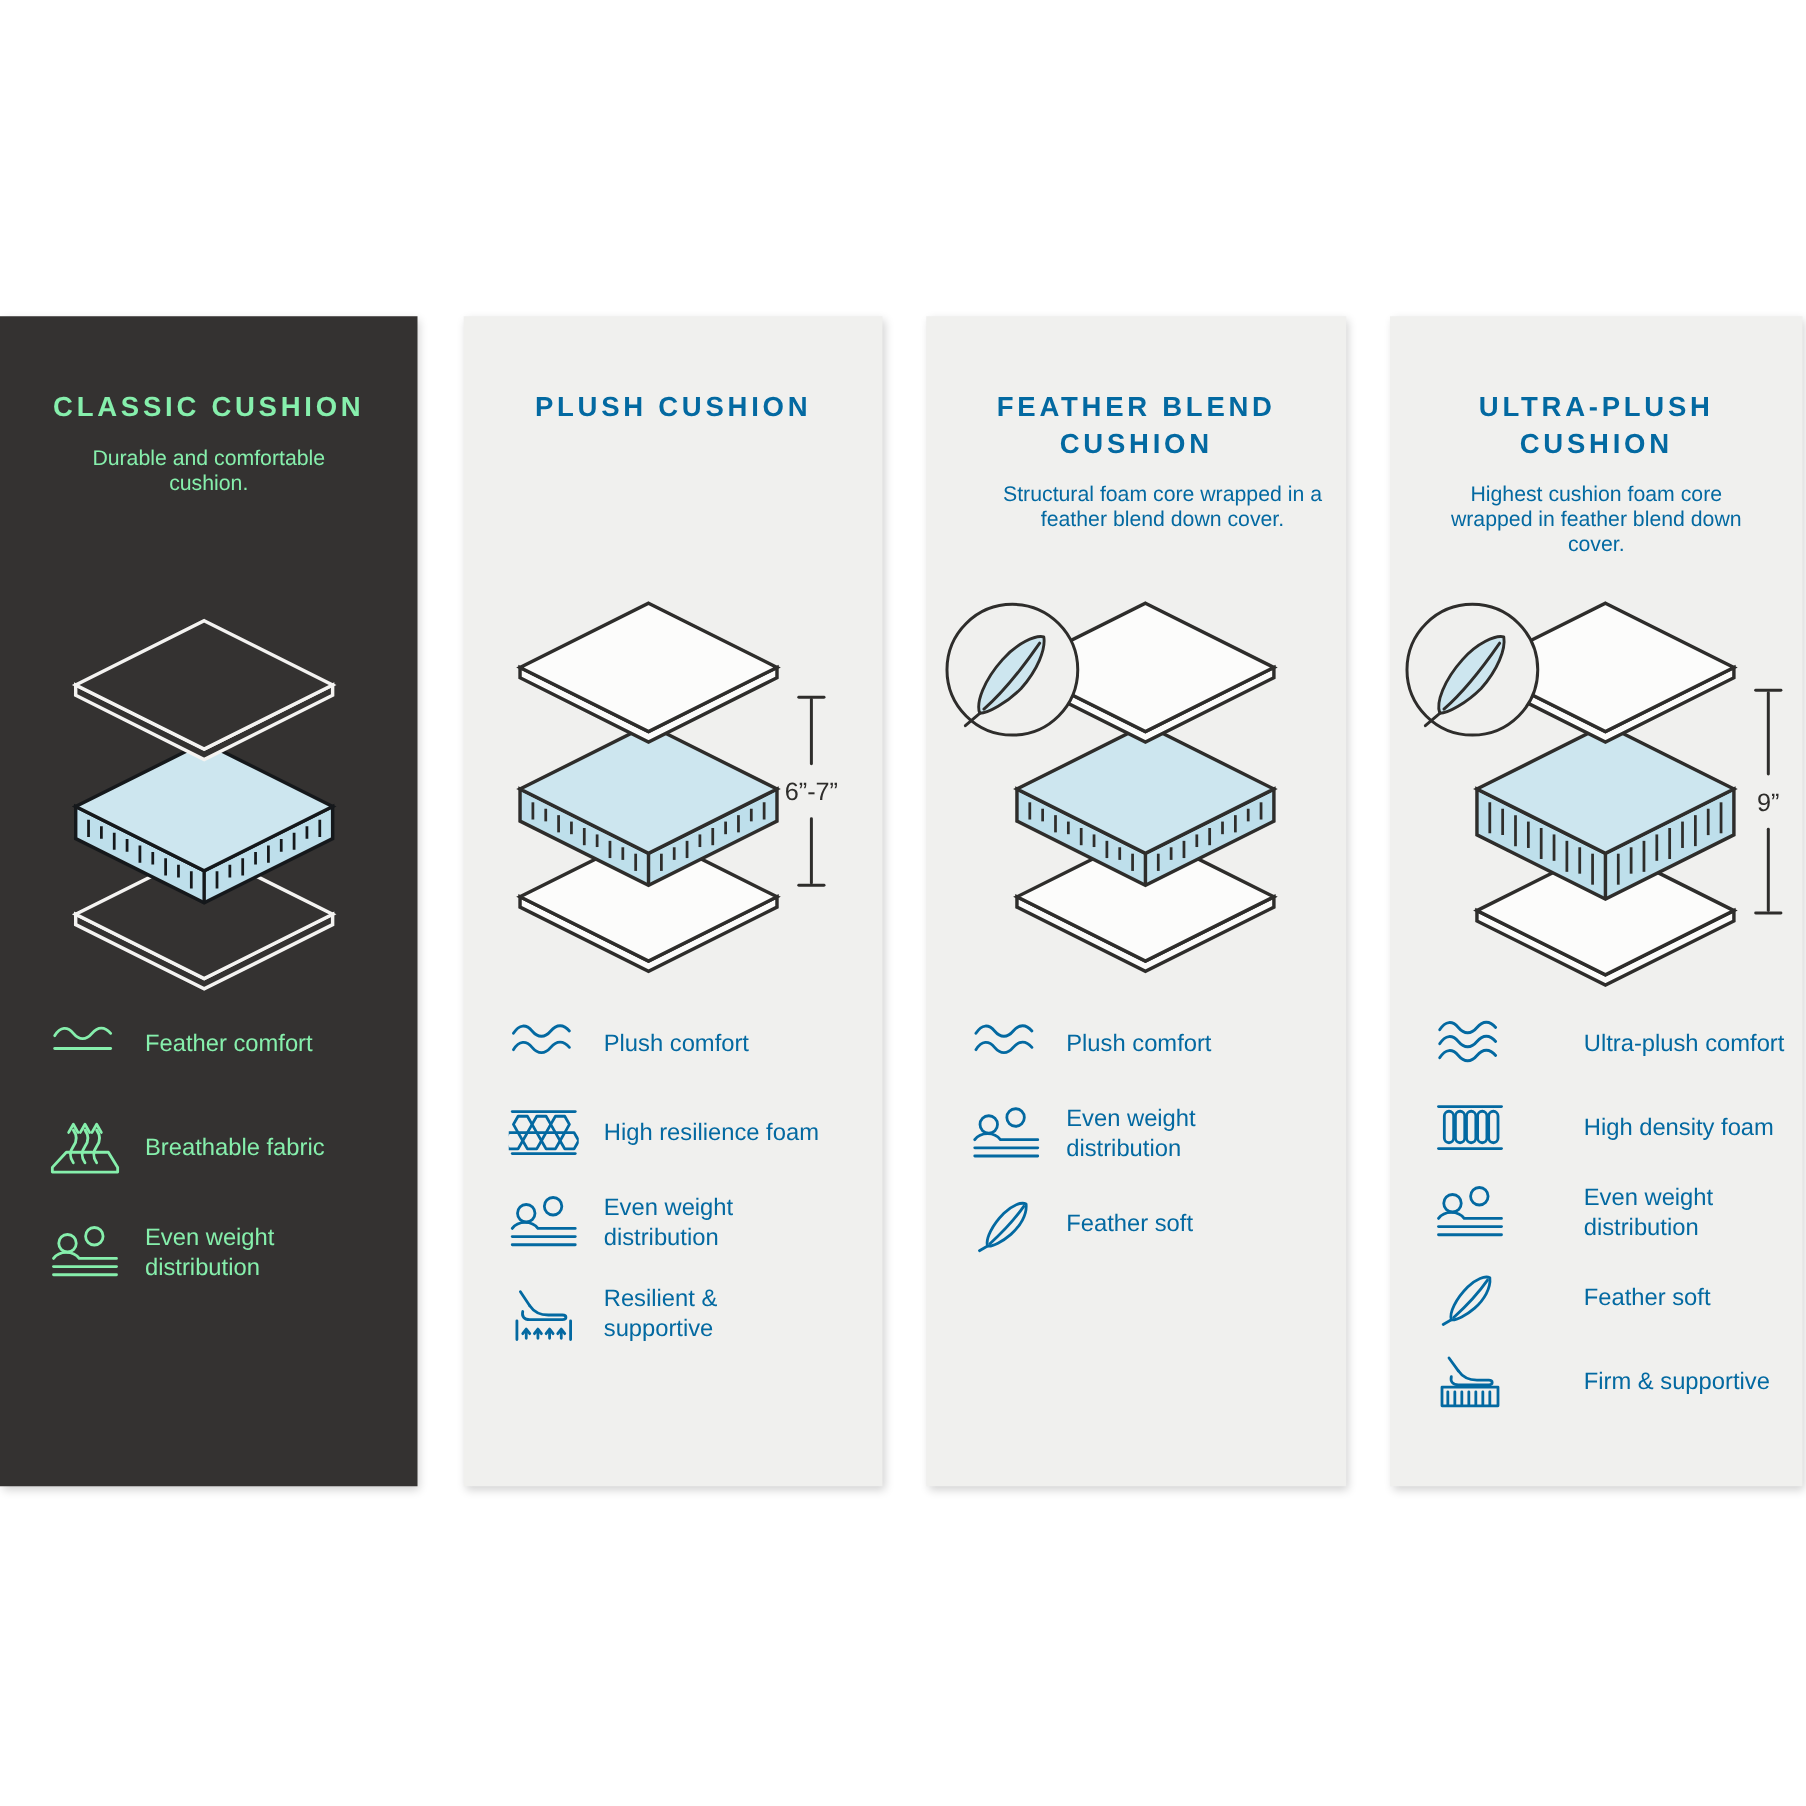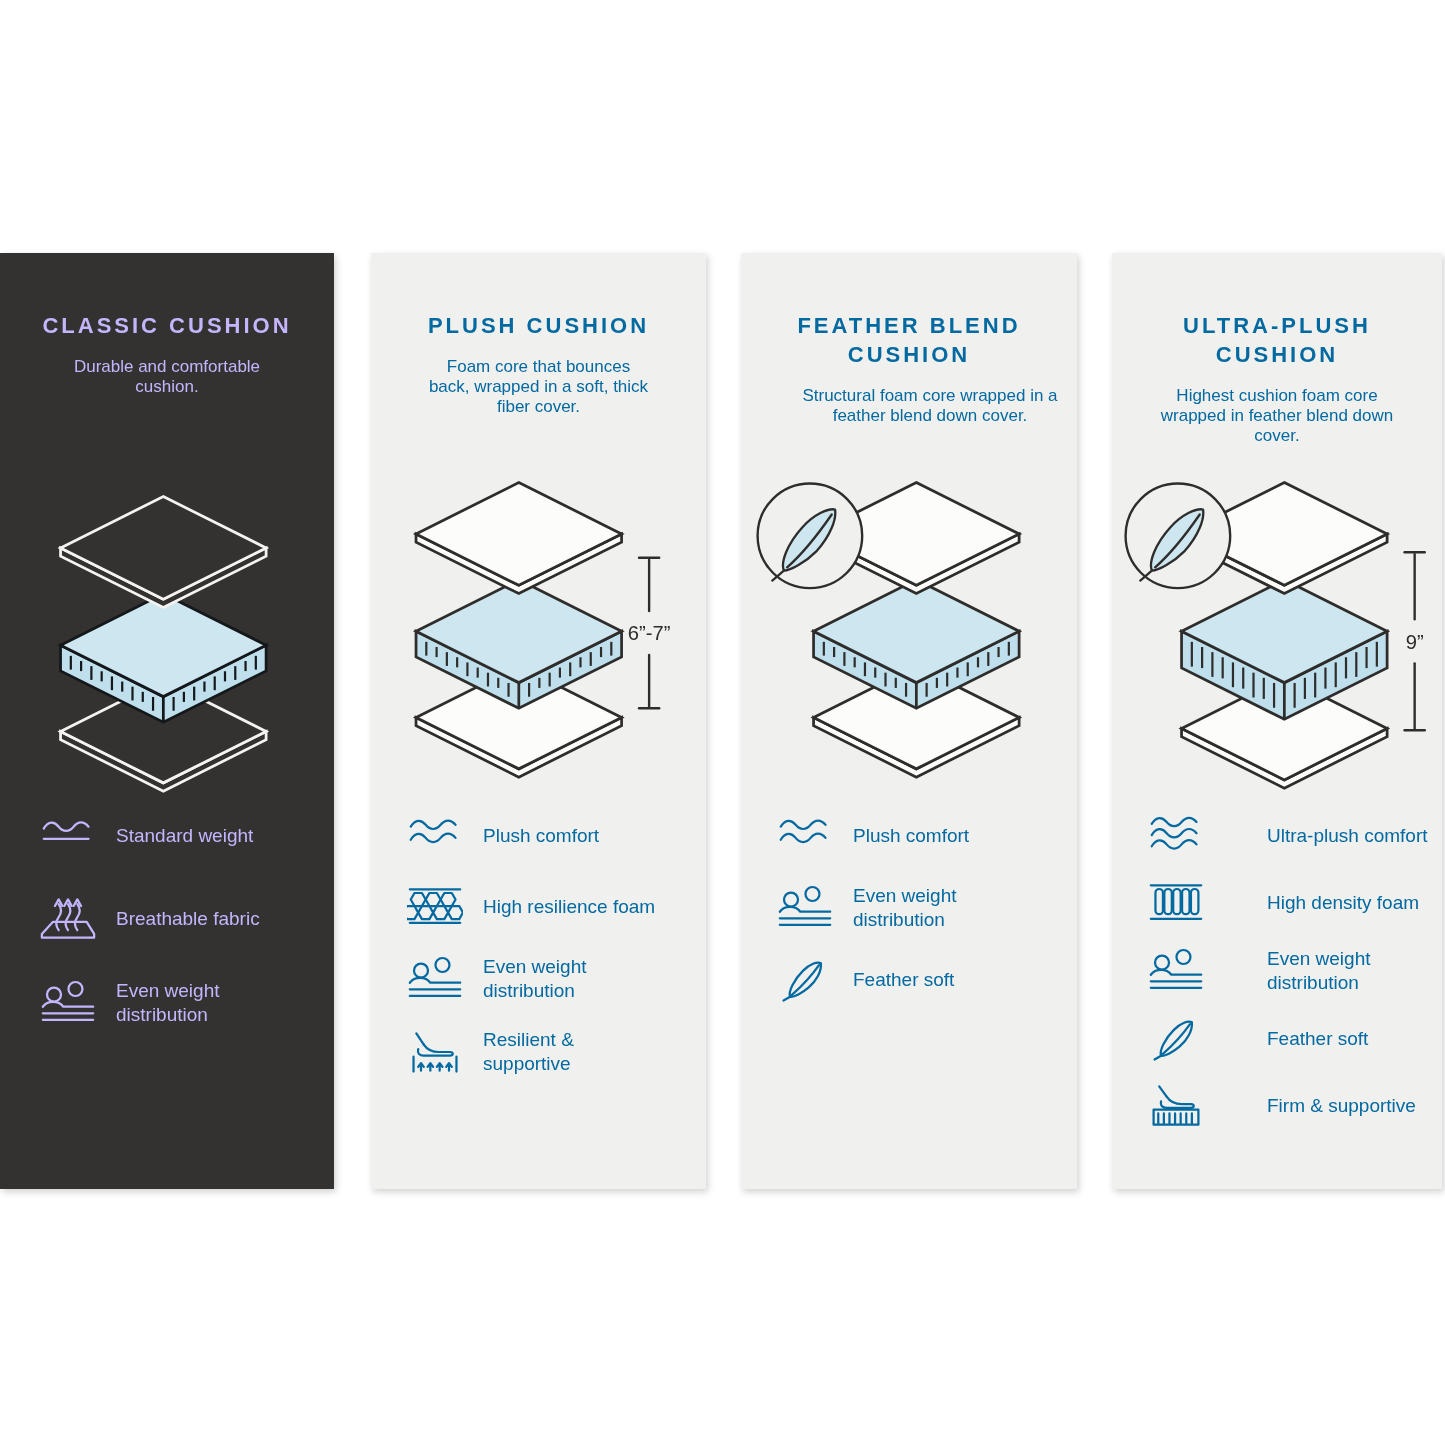--- a/index.html
+++ b/index.html
@@ -5,21 +5,21 @@
   html,body{margin:0;padding:0;}
   body{
     width:1445px;height:1445px;position:relative;background:#ffffff;
     font-family:"Liberation Sans",sans-serif;overflow:hidden;
   }
   .stage{position:absolute;inset:0;}
   .panel{
     position:absolute;top:253px;height:936px;
     box-shadow:2px 3px 7px rgba(0,0,0,.18);
   }
-  .panel--dark{color:#c4b5fd;}
+  .panel--dark{color:#86efac;}
   .panel--light{color:#0369a1;}
   #panel-0{left:0;width:334px;}
   #panel-1{left:371px;width:335px;}
   #panel-2{left:741px;width:336px;}
   #panel-3{left:1112px;width:330px;}
   .head{position:absolute;top:58px;left:8px;right:8px;text-align:center;}
   .title{
     font-size:22px;font-weight:bold;letter-spacing:3px;line-height:29px;
     margin:0 auto;max-width:272px;
   }
@@ -80,21 +80,21 @@
         </svg>
       </div>
     <div class="features">
         <div class="feature">
           <span class="ficon">
             <svg viewBox="0 0 60 48" fill="none" stroke="currentColor" stroke-width="2.4" stroke-linecap="round" stroke-linejoin="round">
               <path d="M4,16 C9,8 15,8 20,14 C25,20 31,20 36,14 C41,8 47,8 52,14"></path>
               <line x1="4" y1="27" x2="52" y2="27"></line>
             </svg>
           </span>
-          <span class="flabel">Standard weight</span>
+          <span class="flabel">Feather comfort</span>
         </div>
         <div class="feature">
           <span class="ficon">
             <svg viewBox="0 0 60 48" fill="none" stroke="currentColor" stroke-width="2.4" stroke-linecap="round" stroke-linejoin="round">
               <path d="M20,36 q-5,-7 0,-14 q5,-7 0,-14 M16,10 L20,3 L24,10"></path>
      <path d="M30,36 q-5,-7 0,-14 q5,-7 0,-14 M26,10 L30,3 L34,10"></path>
      <path d="M40,36 q-5,-7 0,-14 q5,-7 0,-14 M36,10 L40,3 L44,10"></path>
      <polygon points="2,40 14,27 50,27 58,40 58,44 2,44"></polygon>
             </svg>
           </span>
@@ -111,21 +111,20 @@
             </svg>
           </span>
           <span class="flabel">Even weight distribution</span>
         </div>
       </div>
   </section>
 
   <section class="panel panel--light" id="panel-1" style="background: rgb(240, 240, 238);">
     <div class="head">
       <h2 class="title">PLUSH CUSHION</h2>
-      <p class="desc">Foam core that bounces back, wrapped in a soft, thick fiber cover.</p>
     </div>
     <div class="diagram">
         <svg viewBox="0 0 340 345">
           <polygon points="36,264 148,320 260,264 260,273 148,329 36,273" fill="#fcfcfb" stroke="#2e2d2b" stroke-width="3"></polygon>
           <polygon points="148,208 260,264 148,320 36,264" fill="#fcfcfb" stroke="#2e2d2b" stroke-width="3"></polygon>
           <polygon points="36,170 148,226 260,170 260,198 148,254 36,198" fill="#bedfeb" stroke="#2e2d2b" stroke-width="3"></polygon>
           <line x1="148" y1="226" x2="148" y2="254" stroke="#2e2d2b" stroke-width="3"></line>
           <polygon points="148,114 260,170 148,226 36,170" fill="#cde6ef" stroke="#2e2d2b" stroke-width="3"></polygon>
           <line x1="47.2" y1="181.6" x2="47.2" y2="196.6" stroke="#2e2d2b" stroke-width="2.4"></line>
           <line x1="159.2" y1="226.4" x2="159.2" y2="241.4" stroke="#2e2d2b" stroke-width="2.4"></line>

